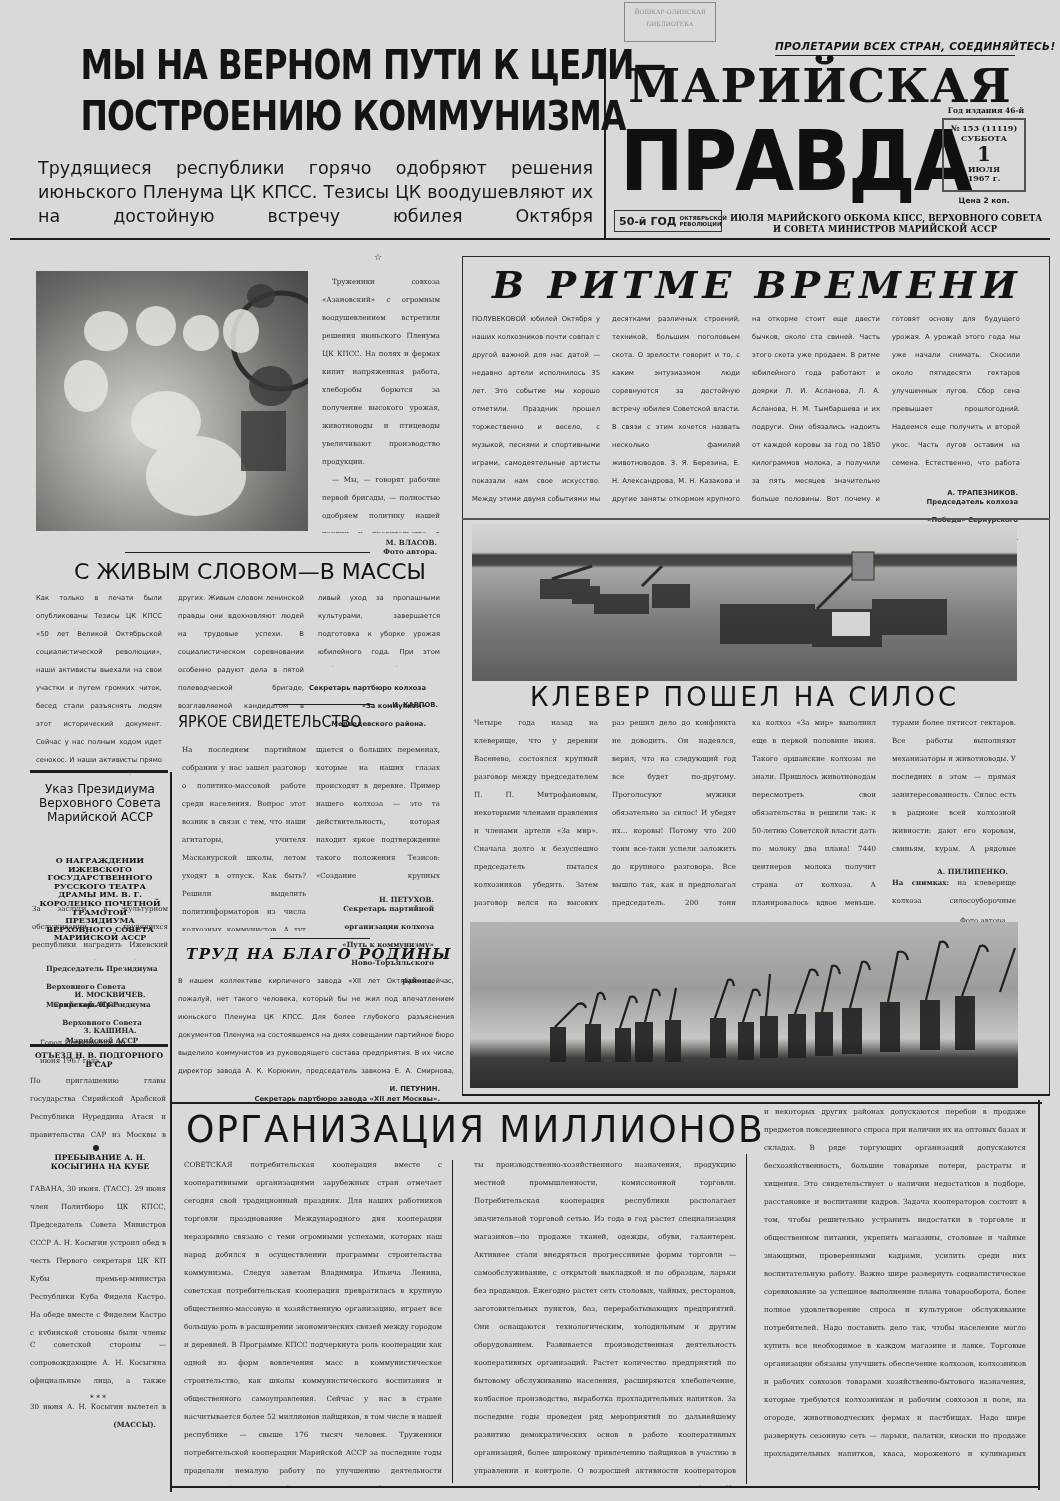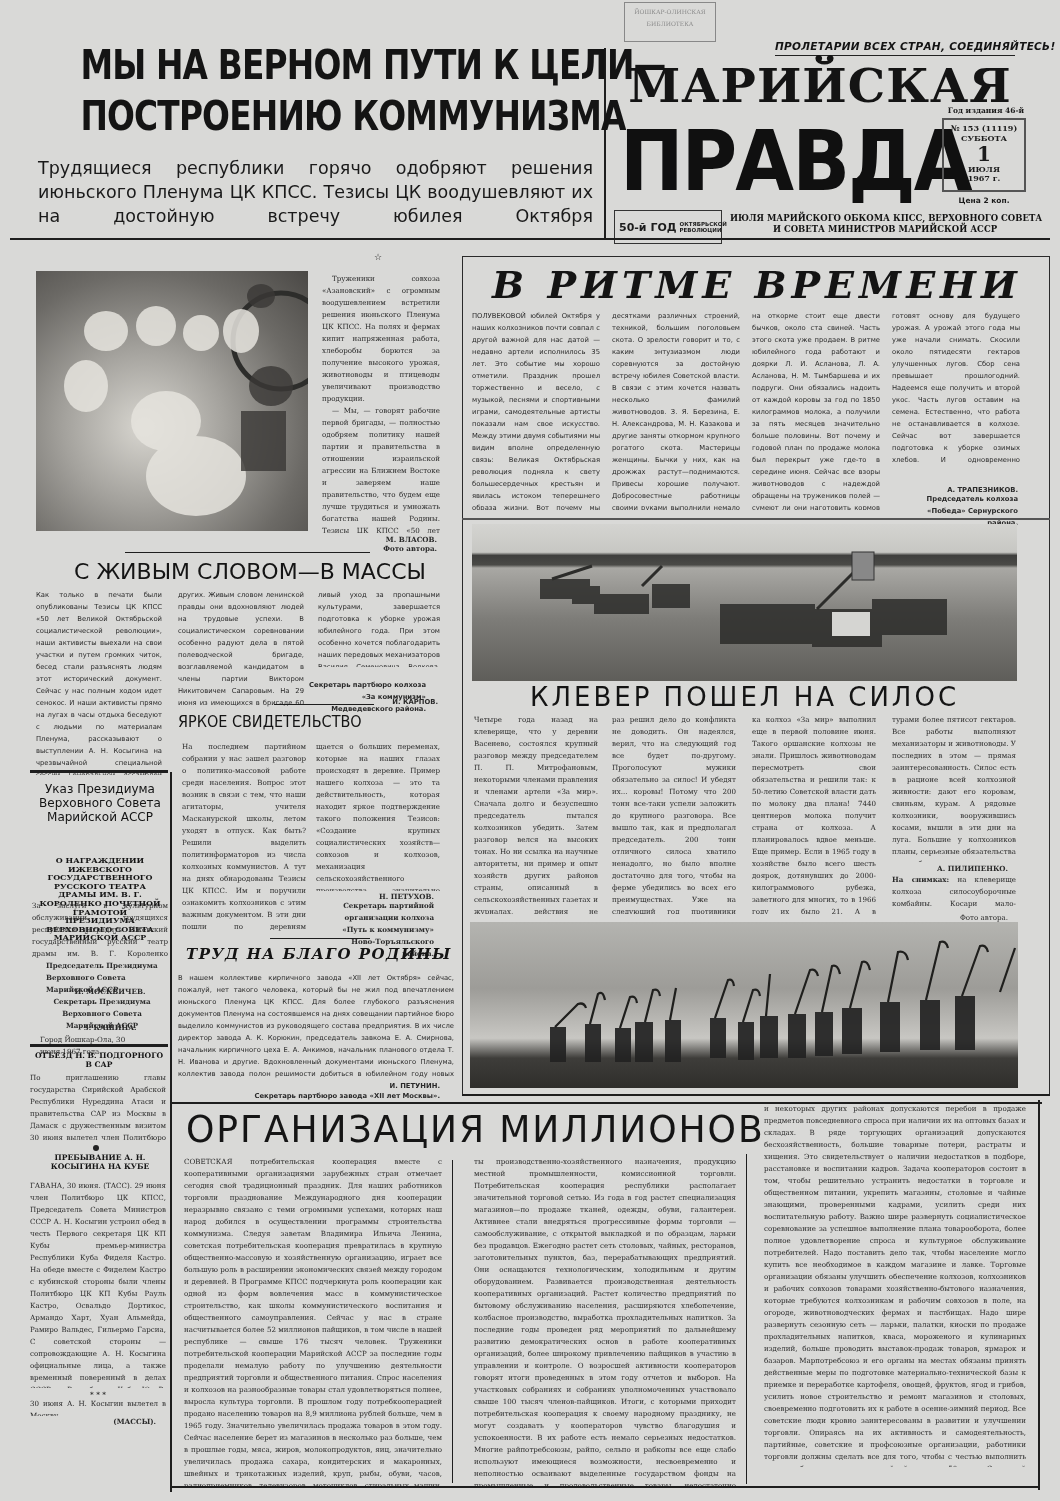--- a/index.html
+++ b/index.html
@@ -6,21 +6,21 @@
   body {
     width:1060px; height:1501px; overflow:hidden;
     background:#d9d9d7;
     font-family:"DejaVu Serif", serif;
     color:#1c1c1c;
     position:relative;
   }
   .abs { position:absolute; }
   .txt {
     font-family:"DejaVu Serif", serif;
-    font-size:7.1px; line-height:12px; color:#2a2a2a;
+    font-size:7.1px; line-height:18px; color:#2a2a2a;
     text-align:justify; overflow:hidden;
   }
   .txt.sans { font-family:"DejaVu Sans", sans-serif; font-size:6.8px; }
   .txt p { margin:0; text-indent:10px; }
   .rule { position:absolute; background:#1e1e1e; }
   .photo {
     position:absolute; overflow:hidden;
     background:linear-gradient(180deg,#b9b9b6 0%,#8f8f8c 40%,#6d6d6a 100%);
   }
   .hl { position:absolute; text-align:center; white-space:nowrap; color:#141414; }
@@ -41,21 +41,21 @@
 
 <div class="abs" style="left:942px;top:118px;width:84px;height:74px;border:2px solid #555;box-sizing:border-box;text-align:center;font-weight:bold;">
   <div style="font-size:8px;line-height:11px;margin-top:3px;">№ 153 (11119)</div>
   <div style="font-size:8px;line-height:9px;">СУББОТА</div>
   <div style="font-size:20px;line-height:22px;">1</div>
   <div style="font-size:8px;line-height:9px;">ИЮЛЯ</div>
   <div style="font-size:8px;line-height:9px;">1967 г.</div>
 </div>
 <div class="abs" style="left:942px;top:196px;width:84px;text-align:center;font-family:'DejaVu Sans',sans-serif;font-size:7.5px;font-weight:bold;">Цена 2 коп.</div>
 
-<div class="abs" style="left:614px;top:210px;width:108px;height:22px;border:1px solid #333;box-sizing:border-box;display:flex;align-items:center;padding:16px 4px;gap:3px;">
+<div class="abs" style="left:614px;top:210px;width:108px;height:22px;border:1px solid #333;box-sizing:border-box;display:flex;align-items:center;padding:10px 4px;gap:3px;">
   <span style="font-family:'DejaVu Sans',sans-serif;font-weight:bold;font-size:11px;white-space:nowrap;">50-й ГОД</span>
   <span style="font-family:'DejaVu Sans',sans-serif;font-weight:bold;font-size:5.5px;line-height:6px;">ОКТЯБРЬСКОЙ РЕВОЛЮЦИИ</span>
 </div>
 <div class="hl" style="left:730px;top:213px;width:310px;font-size:8.5px;font-weight:bold;">ИЮЛЯ МАРИЙСКОГО ОБКОМА КПСС, ВЕРХОВНОГО СОВЕТА</div>
 <div class="hl" style="left:730px;top:224px;width:310px;font-size:8.5px;font-weight:bold;">И СОВЕТА МИНИСТРОВ МАРИЙСКОЙ АССР</div>
 
 <div class="rule" style="left:604px;top:48px;width:1.5px;height:190px;"></div>
 
 <div class="hl" style="left:30px;top:40px;width:560px;font-family:'DejaVu Sans',sans-serif;font-weight:bold;font-size:40px;line-height:50px;transform:scaleX(.82);transform-origin:center;letter-spacing:-1px;">МЫ НА ВЕРНОМ ПУТИ К ЦЕЛИ—</div>
 <div class="hl" style="left:30px;top:91px;width:560px;font-family:'DejaVu Sans',sans-serif;font-weight:bold;font-size:40px;line-height:50px;transform:scaleX(.82);transform-origin:center;letter-spacing:-1px;">ПОСТРОЕНИЮ КОММУНИЗМА</div>

